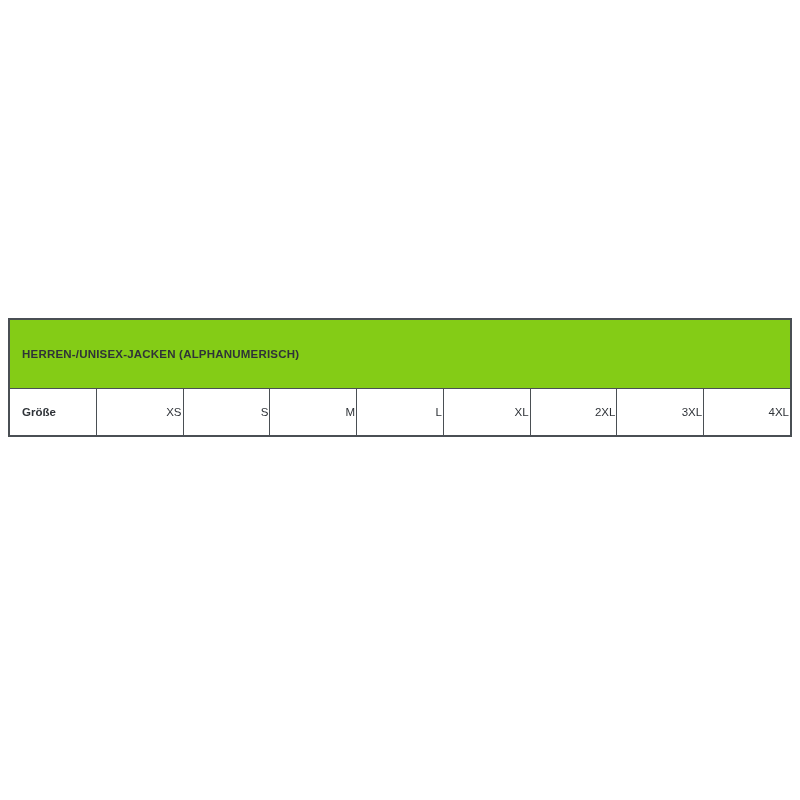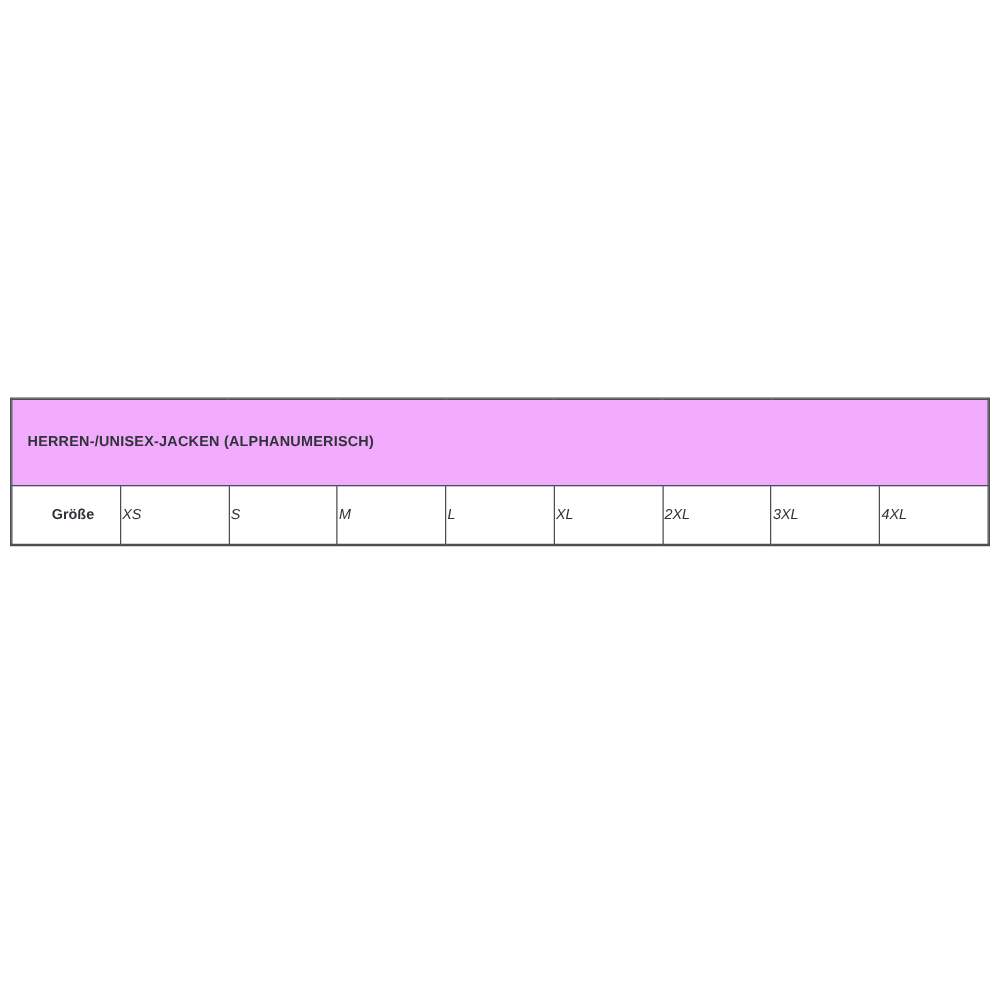--- a/index.html
+++ b/index.html
@@ -27,49 +27,48 @@
     border: 1px solid #4a4f54;
     box-sizing: border-box;
     background: #ffffff;
   }
   table.size-table {
     width: 100%;
     border-collapse: collapse;
     table-layout: fixed;
   }
   .title-row td {
-    background: #f0abfc;
+    background: #84cc16;
     color: #ffffff;
     font-size: 13.5px;
     font-weight: bold;
     letter-spacing: 0.2px;
     padding: 12px 10px 12px 12px;
     border: none;
     text-align: left;
   }
   table.size-table td {
     border: 1px solid #4a4f54;
     color: #2f3338;
     font-size: 11.5px;
     height: 44px;
     vertical-align: middle;
   }
   td.row-label {
     font-weight: bold;
     font-size: 11.5px;
     padding-left: 12px;
-    text-align: center;
+    text-align: left;
     width: 148px;
     border-left: none;
   }
   td.cell {
-    text-align: left;
+    text-align: right;
     font-size: 11px;
     color: #2f3338;
-    font-style: italic;
   }
   tr.header-row td.cell {
     font-size: 11.5px;
   }
   td.last {
     border-right: none;
   }
   tr.last-row td {
     border-bottom: none;
   }

